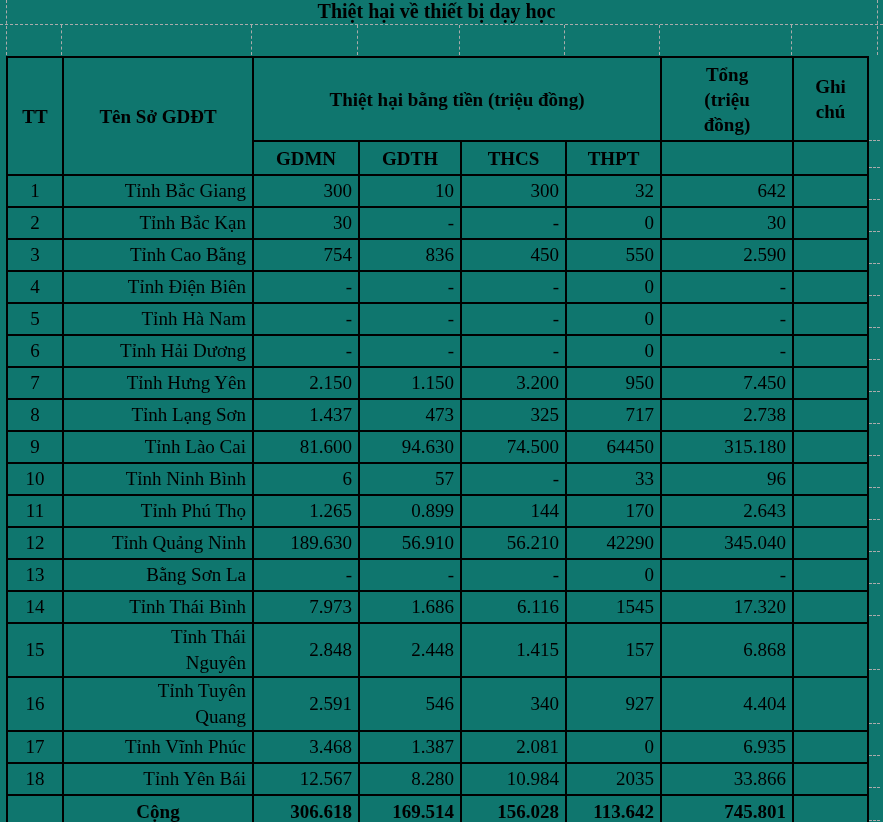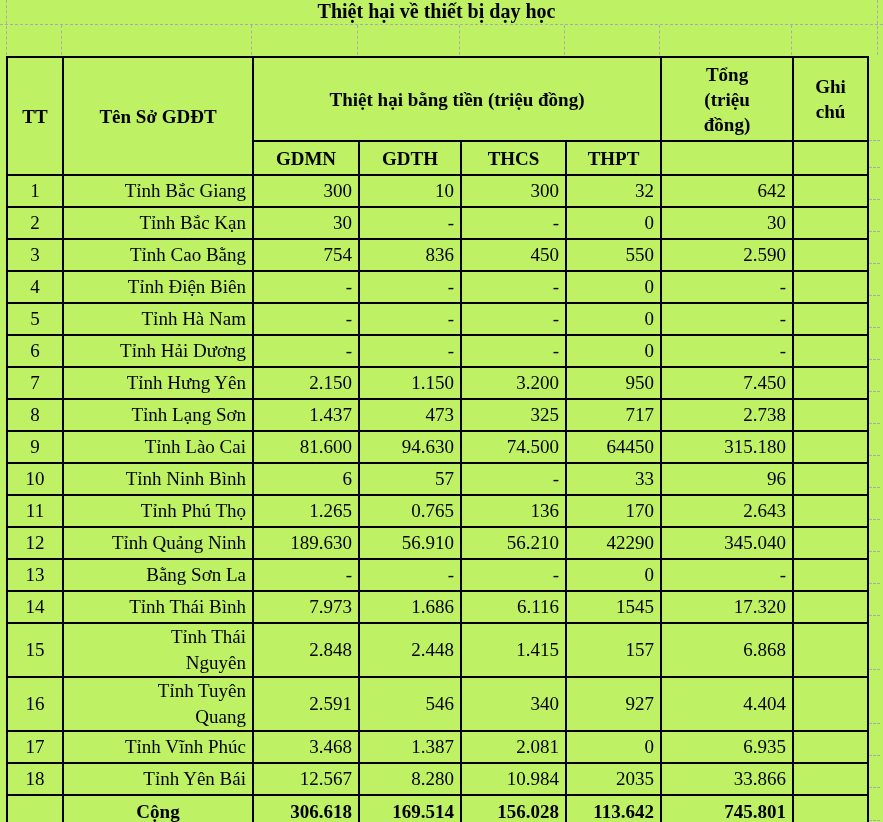--- a/index.html
+++ b/index.html
@@ -1,17 +1,17 @@
 <!DOCTYPE html>
 <html><head>
 <meta charset="utf-8">
 <style>
   html,body{margin:0;padding:0;background:#fff;}
   .sheet{
-    position:relative;width:883px;height:822px;background:#bef264;
+    position:relative;width:883px;height:822px;background:#0f766e;
     font-family:"Liberation Serif","DejaVu Serif",serif;color:#000;overflow:hidden;
   }
   .g-h{position:absolute;height:0;border-top:1px dashed #ababab;}
   .g-v{position:absolute;width:0;border-left:1px dashed #ababab;}
   .title{
     position:absolute;left:6px;top:0;width:861px;height:23px;
     text-align:center;font-weight:700;font-size:20px;line-height:23px;
   }
   table.main{
     position:absolute;left:6px;top:56px;width:861px;
@@ -178,22 +178,22 @@
           <td class="num">57</td>
           <td class="num">-</td>
           <td class="num">33</td>
           <td class="num">96</td>
           <td class="note"></td>
         </tr>
         <tr>
           <td class="tt">11</td>
           <td class="name">Tỉnh Phú Thọ</td>
           <td class="num">1.265</td>
-          <td class="num">0.765</td>
-          <td class="num">136</td>
+          <td class="num">0.899</td>
+          <td class="num">144</td>
           <td class="num">170</td>
           <td class="num">2.643</td>
           <td class="note"></td>
         </tr>
         <tr>
           <td class="tt">12</td>
           <td class="name">Tỉnh Quảng Ninh</td>
           <td class="num">189.630</td>
           <td class="num">56.910</td>
           <td class="num">56.210</td>

